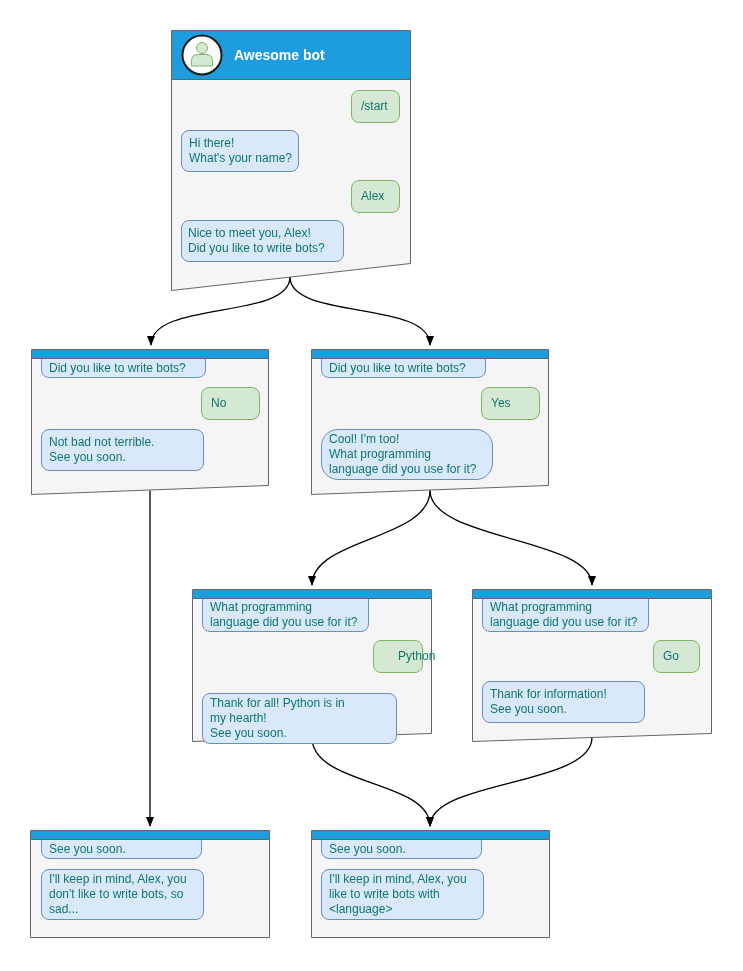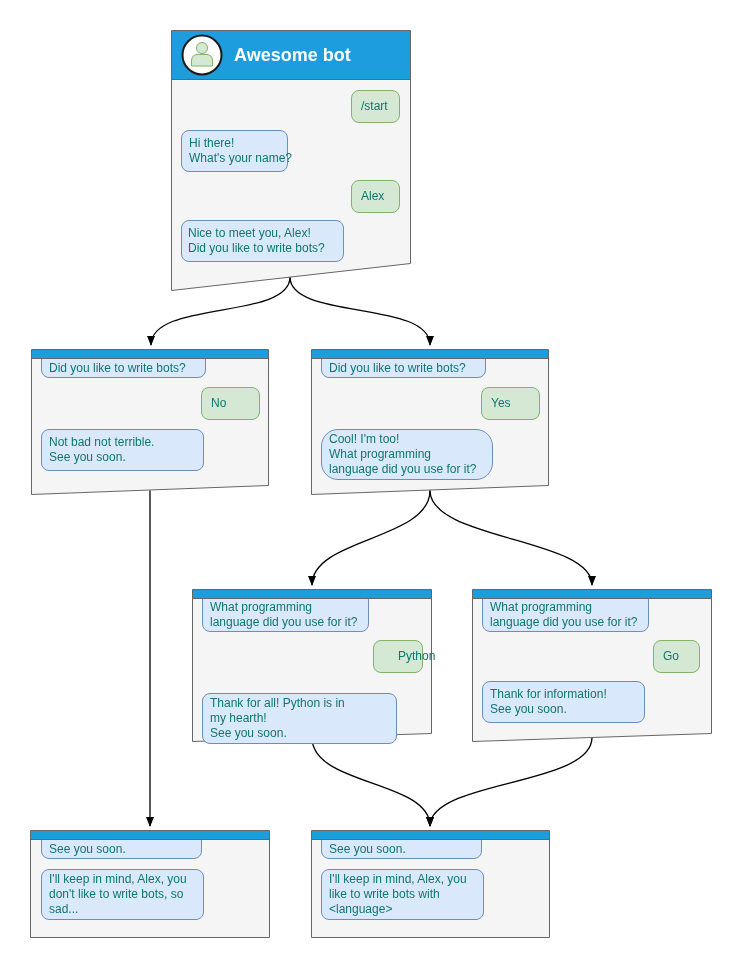--- a/index.html
+++ b/index.html
@@ -10,21 +10,21 @@
   #arrows{position:absolute;left:0;top:0;z-index:0;}
   .window{position:absolute;z-index:1;}
   .frame{position:absolute;left:0;top:0;}
   .frame polygon{fill:#F5F5F5;stroke:#666666;stroke-width:1;}
   .titlebar{
     position:absolute;left:1px;top:1px;background:#1E9DDE;
     border-bottom:1px solid #666666;z-index:3;box-sizing:border-box;
   }
   .title{
     position:absolute;left:62px;top:0;height:39px;line-height:48px;
-    color:#ffffff;font-size:18px;font-weight:bold;
+    color:#ffffff;font-size:14px;font-weight:bold;
   }
   .avatar{
     position:absolute;left:9px;top:3px;width:42px;height:42px;
   }
   .bubble{
     position:absolute;box-sizing:border-box;border-radius:8px;
     font-size:12px;line-height:15px;color:#0f766e;white-space:pre;z-index:1;
   }
   .bot{background:#DAE8FC;border:1px solid #6C8EBF;padding:5px 7px;}
   .user{background:#D5E8D4;border:1px solid #82B366;padding:8px 9px;}
@@ -61,21 +61,21 @@
       <div class="avatar">
         <svg width="42" height="42" viewBox="0 0 42 42">
           <circle cx="21" cy="21" r="19.5" fill="#ffffff" stroke="#1a1a1a" stroke-width="2"></circle>
           <circle cx="21" cy="14" r="5.5" fill="#D5E8D4" stroke="#82B366"></circle>
           <path d="M10.5 32 v-5 q0-6.5 6.5-6.5 h8 q6.5 0 6.5 6.5 v5 z" fill="#D5E8D4" stroke="#82B366"></path>
         </svg>
       </div>
       <div class="title">Awesome bot</div>
     </div>
     <div class="bubble user" style="left:180px;top:60px;width:49px;">/start</div>
-    <div class="bubble bot" style="left:10px;top:100px;width:107px;">Hi there!
+    <div class="bubble bot" style="left:10px;top:100px;width:118px;">Hi there!
 What's your name?</div>
     <div class="bubble user" style="left:180px;top:150px;width:49px;">Alex</div>
     <div class="bubble bot" style="left:10px;top:190px;width:163px;padding:5px 6px;">Nice to meet you, Alex!
 Did you like to write bots?</div>
   </div>
 
   <div class="window" style="left:31px;top:349px;width:238px;height:147px;">
     <svg class="frame" width="238" height="147">
       <polygon points="0.5,0.5 237.5,0.5 237.5,136.5 0.5,145.5"></polygon>
     </svg>

